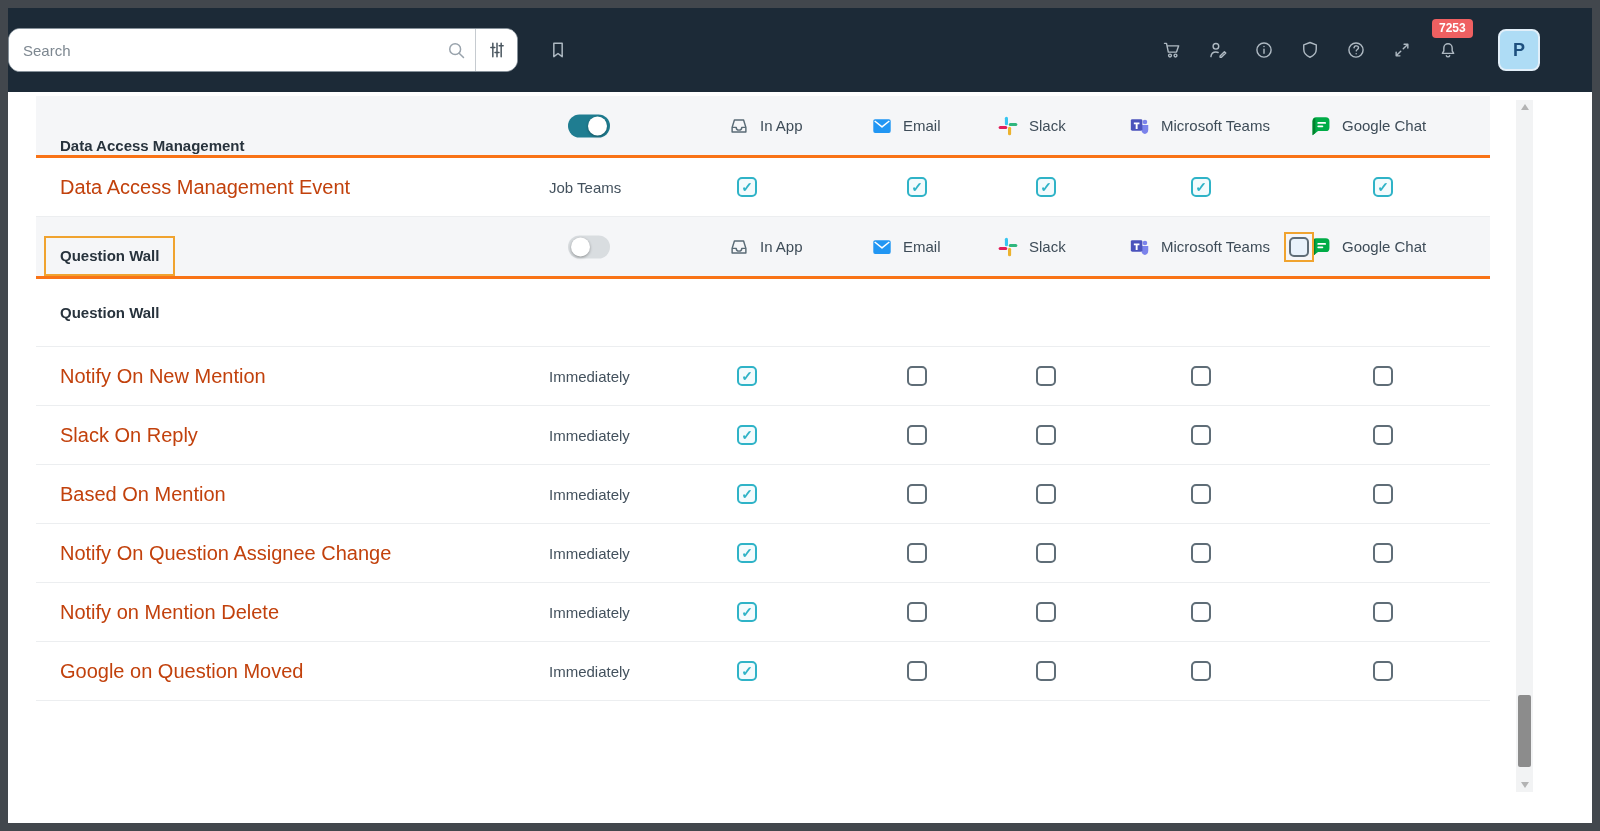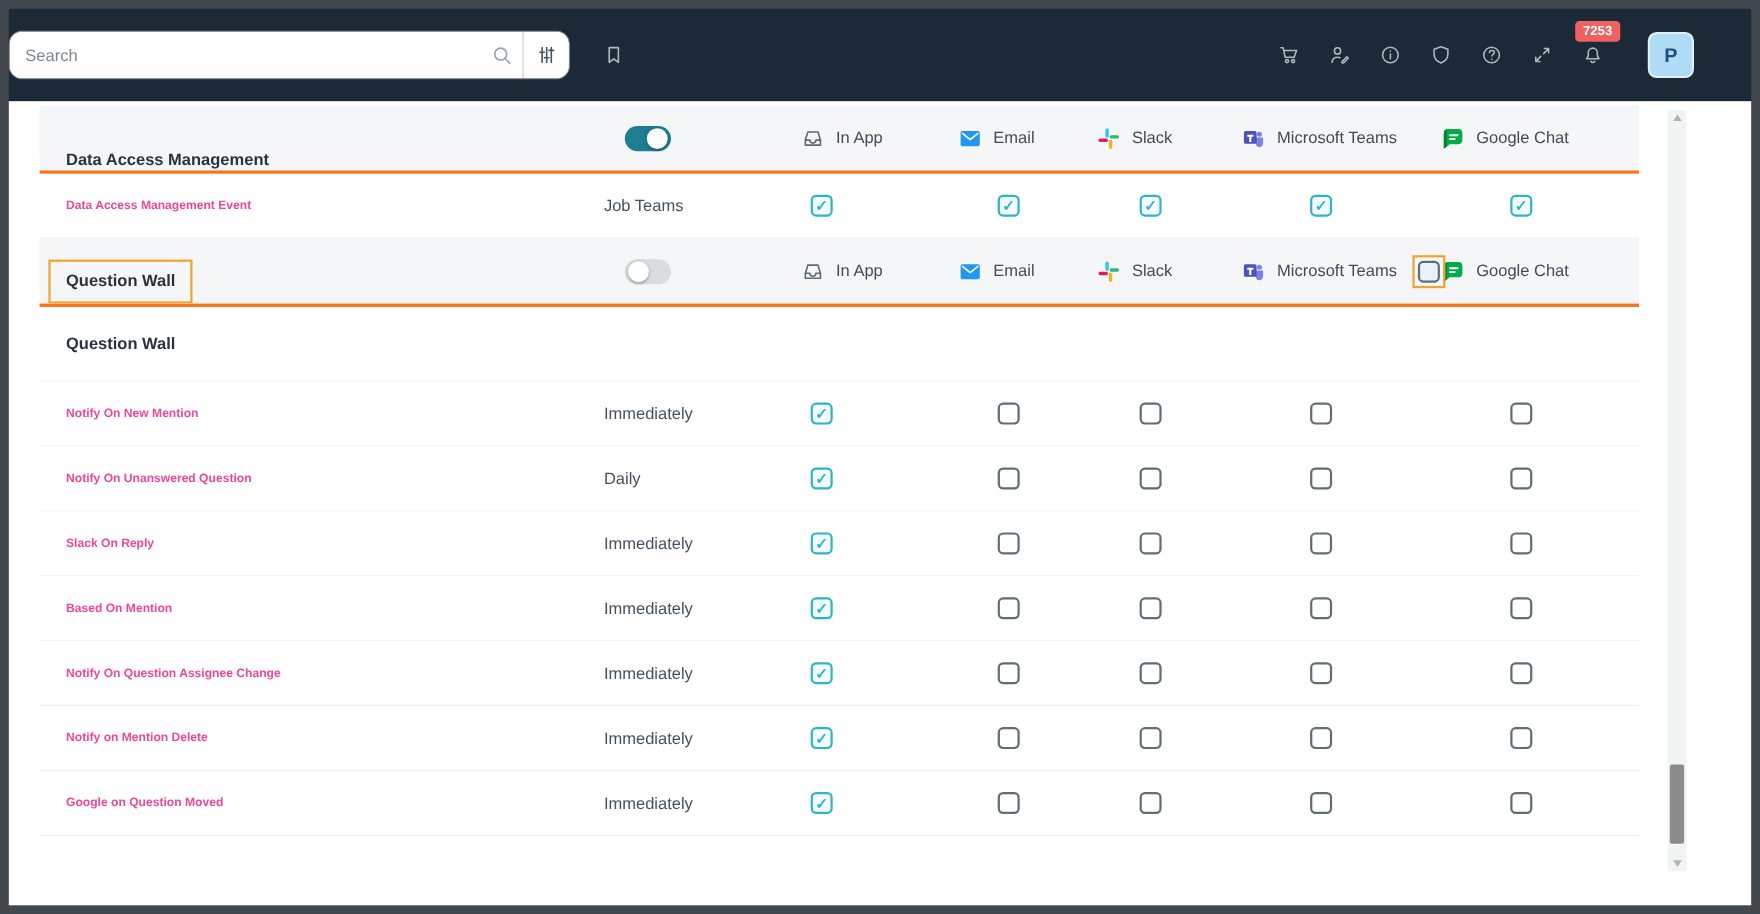--- a/index.html
+++ b/index.html
@@ -38,21 +38,21 @@
 
   .channel { position:absolute; top:50%; transform:translateY(-50%); display:flex; align-items:center; gap:10px; font-size:15px; color:#3e4c58; white-space:nowrap; }
   .ch-icon svg { width:22px; height:22px; display:block; }
 
   .col-enable { position:absolute; left:1248px; top:50%; transform:translateY(-50%); border:2px solid #F0A32F; padding:3px; display:flex; z-index:3; background:transparent; }
 
   .subheader { height:68px; display:flex; align-items:center; border-bottom:1px solid #eceef0; background:#fff; }
   .subheader span { font-weight:bold; font-size:15px; color:#28333d; margin-left:24px; }
 
   .row { position:relative; height:59px; display:flex; align-items:center; border-bottom:1px solid #eceef0; background:#fff; }
-  .row-label { margin-left:24px; font-size:11px; color:#ec4899;font-weight:bold; }
+  .row-label { margin-left:24px; font-size:20px; color:#c2410c; }
   .row-freq { position:absolute; left:513px; font-size:15px; color:#43515d; }
   .cb-pos { position:absolute; top:50%; transform:translate(-50%,-50%); }
 
   .checkbox { width:20px; height:20px; border:2px solid #5f6d77; border-radius:5px; background:#fff; display:flex; align-items:center; justify-content:center; cursor:pointer; }
   .checkbox.checked { border-color:#2FB3C7; background:#f3fbfd; }
   .checkbox.checked::after { content:"✓"; color:#2FB3C7; font-weight:bold; font-size:14px; line-height:1; }
   .checkbox.hover-state { background:#e9f2fb; }
 
   .tooltip { position:absolute; left:1164px; top:200px; background:#1C2834; color:#fff; font-size:13px; font-weight:bold; padding:8px 12px; border-radius:3px; z-index:5; white-space:nowrap; }
   .tooltip::before { content:""; position:absolute; top:-7px; left:135px; border-left:7px solid transparent; border-right:7px solid transparent; border-bottom:7px solid #1C2834; }
@@ -293,39 +293,20 @@
             <span class="checkbox"></span>
           </span>
           <span class="cb-pos" style="left: 1165px;">
             <span class="checkbox"></span>
           </span>
           <span class="cb-pos" style="left: 1347px;">
             <span class="checkbox"></span>
           </span>
         </div>
         <div class="row">
-          <span class="row-label">Notify On Unanswered Question</span>
-          <span class="row-freq">Daily</span>
-          <span class="cb-pos" style="left: 711px;">
-            <span class="checkbox checked"></span>
-          </span>
-          <span class="cb-pos" style="left: 881px;">
-            <span class="checkbox"></span>
-          </span>
-          <span class="cb-pos" style="left: 1010px;">
-            <span class="checkbox"></span>
-          </span>
-          <span class="cb-pos" style="left: 1165px;">
-            <span class="checkbox"></span>
-          </span>
-          <span class="cb-pos" style="left: 1347px;">
-            <span class="checkbox"></span>
-          </span>
-        </div>
-        <div class="row">
           <span class="row-label">Slack On Reply</span>
           <span class="row-freq">Immediately</span>
           <span class="cb-pos" style="left: 711px;">
             <span class="checkbox checked"></span>
           </span>
           <span class="cb-pos" style="left: 881px;">
             <span class="checkbox"></span>
           </span>
           <span class="cb-pos" style="left: 1010px;">
             <span class="checkbox"></span>

